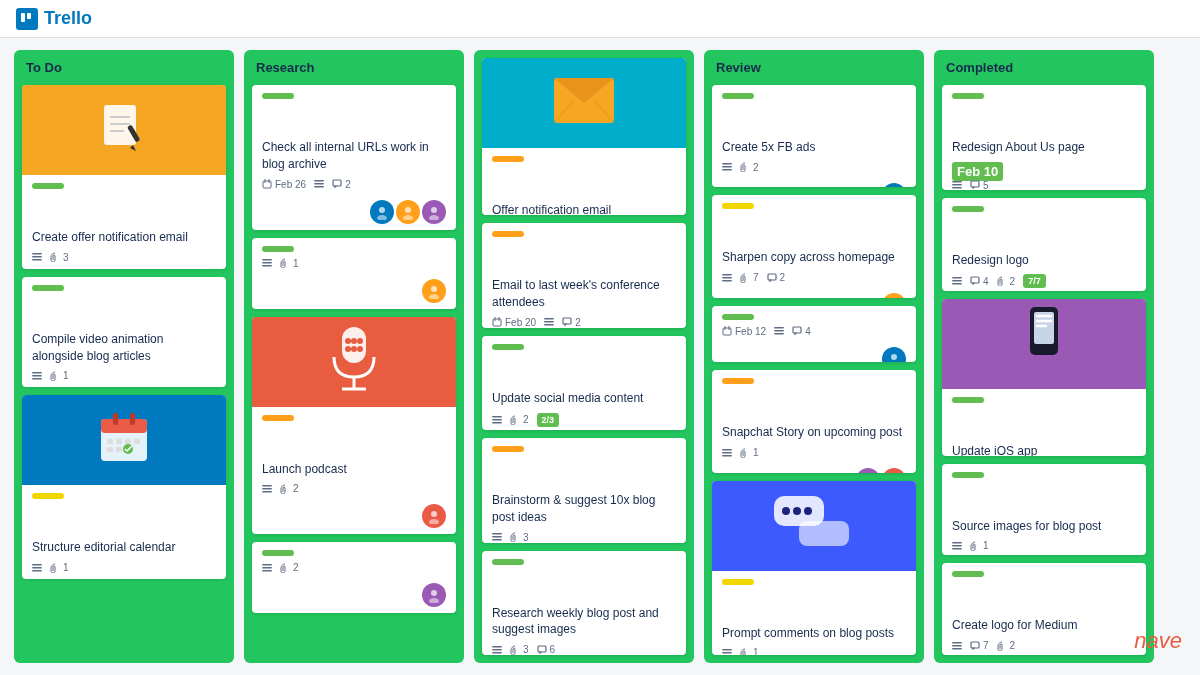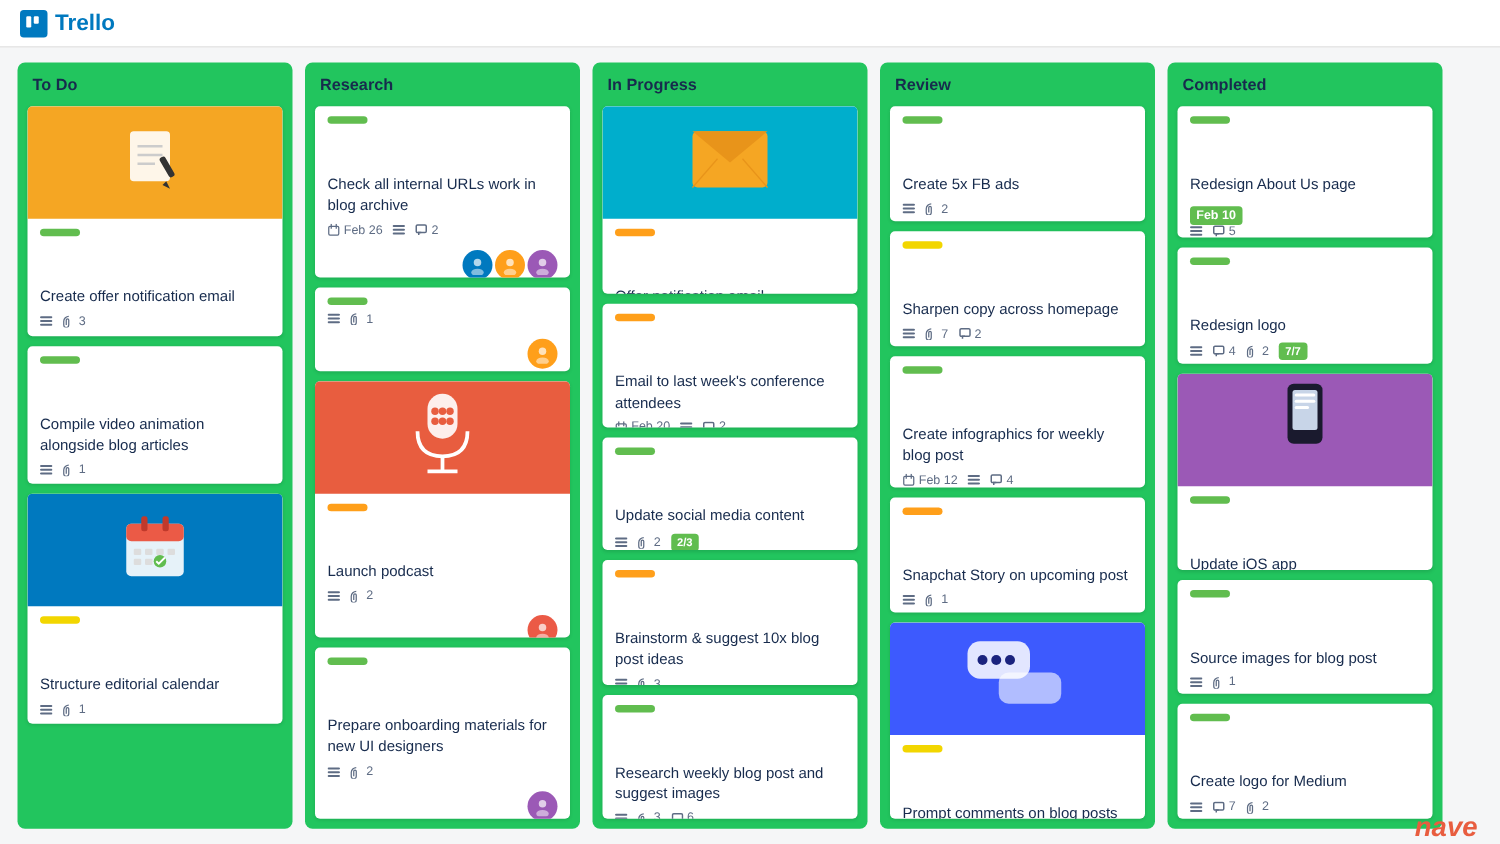--- a/index.html
+++ b/index.html
@@ -132,40 +132,40 @@
       color: #fff;
     }
     .avatar-blue { background: #0079BF; }
     .avatar-orange { background: #FF9F1A; }
     .avatar-purple { background: #9B59B6; }
     .avatar-red { background: #EB5A46; }
     .avatar-group { display: flex; gap: 2px; }
     .date-badge {
       background: #61BD4F;
       color: #fff;
-      font-size: 10px;
+      font-size: 13px;
       padding: 2px 5px;
       border-radius: 3px;
       font-weight: 600;
     }
     .progress-badge {
       background: #61BD4F;
       color: #fff;
       font-size: 9px;
       padding: 2px 5px;
       border-radius: 3px;
       font-weight: 600;
       text-align: center;
     }
     .nave-logo {
       position: absolute;
-      bottom: 0;
+      bottom: 21px;
       right: 18px;
       font-size: 22px;
-      font-weight: 700;
+      font-weight: 400;
       color: #E85D3F;
       font-style: italic;
     }
   </style>
 </head>
 <body>
 
 <div class="top-bar">
   <div class="trello-logo">
     <div class="trello-logo-icon">
@@ -399,21 +399,20 @@
                 <circle cx="8" cy="6" r="3" fill="rgba(255,255,255,0.7)"></circle>
                 <ellipse cx="8" cy="14" rx="5" ry="3" fill="rgba(255,255,255,0.5)"></ellipse>
               </svg>
             </div>
           </div>
         </div>
       </div>
       <div class="card">
         <div class="card-body">
           <div class="card-label label-green"></div>
-          <div class="card-title">Prepare onboarding materials for new UI designers</div>
           <div class="card-meta">
             <span class="card-meta-item">
               <svg viewBox="0 0 10 10" fill="#5e6c84">
                 <rect x="0" y="1" width="10" height="1.5" rx="1"></rect>
                 <rect x="0" y="4" width="10" height="1.5" rx="1"></rect>
                 <rect x="0" y="7" width="10" height="1.5" rx="1"></rect>
               </svg>
             </span>
             <span class="card-meta-item">
               <svg viewBox="0 0 10 10" fill="#5e6c84">
@@ -430,21 +429,20 @@
               <svg width="16" height="16" viewBox="0 0 16 16">
                 <circle cx="8" cy="6" r="3" fill="rgba(255,255,255,0.7)"></circle>
                 <ellipse cx="8" cy="14" rx="5" ry="3" fill="rgba(255,255,255,0.5)"></ellipse>
               </svg>
             </div>
           </div>
         </div>
       </div>
     </div>
     <div class="column">
-      <div class="column-header">In Progress</div>
       <div class="card">
         <div class="card-image green">
           <svg width="80" height="90" viewBox="0 0 80 90">
       <rect x="10" y="20" width="60" height="45" rx="4" fill="#F5A623"></rect>
       <polygon points="10,20 40,45 70,20" fill="#E8941A"></polygon>
       <line x1="10" y1="65" x2="30" y2="42" stroke="#E8941A" stroke-width="1"></line>
       <line x1="70" y1="65" x2="50" y2="42" stroke="#E8941A" stroke-width="1"></line>
     </svg>
         </div>
         <div class="card-body">
@@ -701,21 +699,20 @@
                 <circle cx="8" cy="6" r="3" fill="rgba(255,255,255,0.7)"></circle>
                 <ellipse cx="8" cy="14" rx="5" ry="3" fill="rgba(255,255,255,0.5)"></ellipse>
               </svg>
             </div>
           </div>
         </div>
       </div>
       <div class="card">
         <div class="card-body">
           <div class="card-label label-green"></div>
-          <div class="card-title">Create infographics for weekly blog post</div>
           <div class="card-meta">
             <span class="card-meta-item">
               <svg viewBox="0 0 10 10" fill="none" stroke="#5e6c84" stroke-width="1">
                 <rect x="1" y="2" width="8" height="7" rx="1"></rect>
                 <line x1="3" y1="0" x2="3" y2="4"></line>
                 <line x1="7" y1="0" x2="7" y2="4"></line>
               </svg>
               <span>Feb 12</span>
             </span>
             <span class="card-meta-item">

